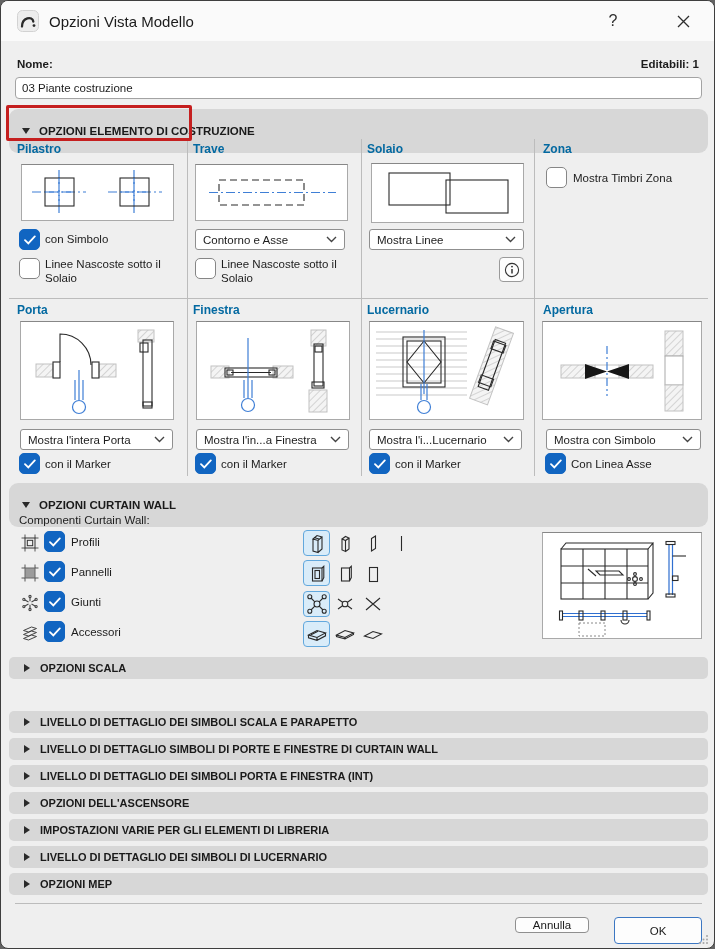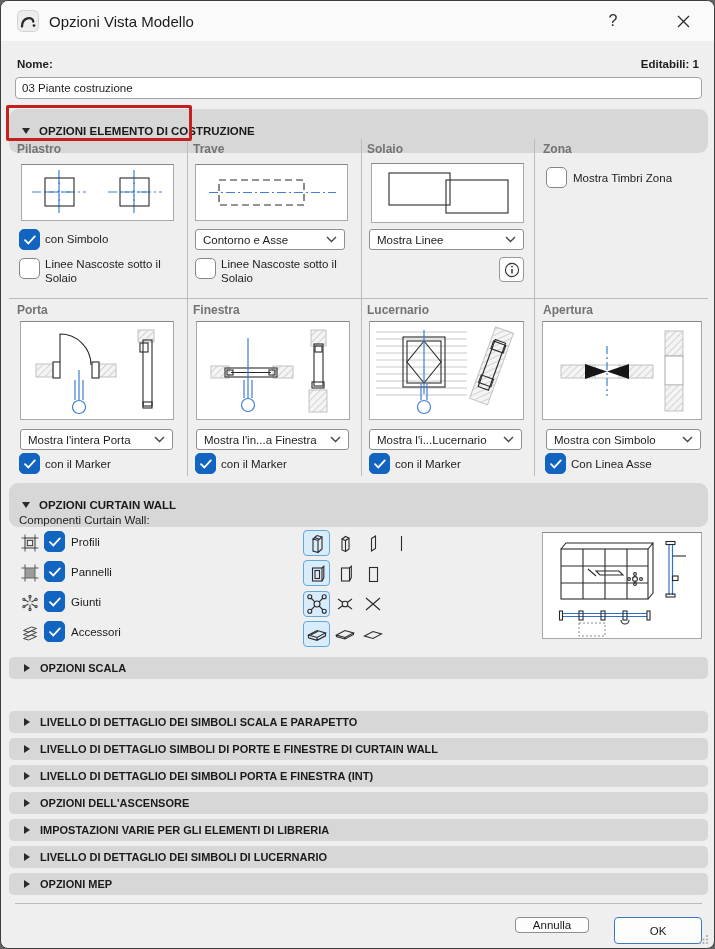--- a/index.html
+++ b/index.html
@@ -8,21 +8,21 @@
   .win{position:absolute;inset:0;background:#efefef;border:1px solid #3e3e3e;
        border-radius:8px;overflow:hidden;box-sizing:border-box}
   .titlebar{position:absolute;left:0;top:0;right:0;height:40px;background:#fafafa;
        display:flex;align-items:center}
   .title{font-size:15px;color:#1b1b1b;margin-left:10px}
   .tb-btn{position:absolute;top:0;height:40px;display:flex;align-items:center;
        justify-content:center;color:#2e2e2e;cursor:pointer}
   .abs{position:absolute}
   .lbl{font-size:11.5px;color:#1c1c1c;line-height:14px}
   .b{font-weight:bold}
-  .ct{font-size:12px;font-weight:bold;color:#737373;white-space:nowrap}
+  .ct{font-size:12px;font-weight:bold;color:#0369a1;white-space:nowrap}
   .preview{background:#fff;border:1px solid #a9a9a9;border-top-color:#878787;box-sizing:border-box}
   .cb{width:21px;height:21px;border-radius:5px;background:#fff;border:1px solid #868686;
       box-sizing:border-box;display:flex;align-items:center;justify-content:center;cursor:pointer}
   .cb.on{background:#1165c1;border-color:#1165c1}
   .cb svg{width:12px;height:10px}
   .dd{height:21px;background:#fff;border:1px solid #8f8f8f;border-radius:3px;box-sizing:border-box;
       display:flex;align-items:center;padding:0 7px;font-size:11.5px;color:#1c1c1c;cursor:pointer}
   .dd .ddv{flex:1;white-space:nowrap;overflow:hidden}
   .chev{width:11px;height:7px;flex:none}
   .chev polyline{fill:none;stroke:#444;stroke-width:1.4}

